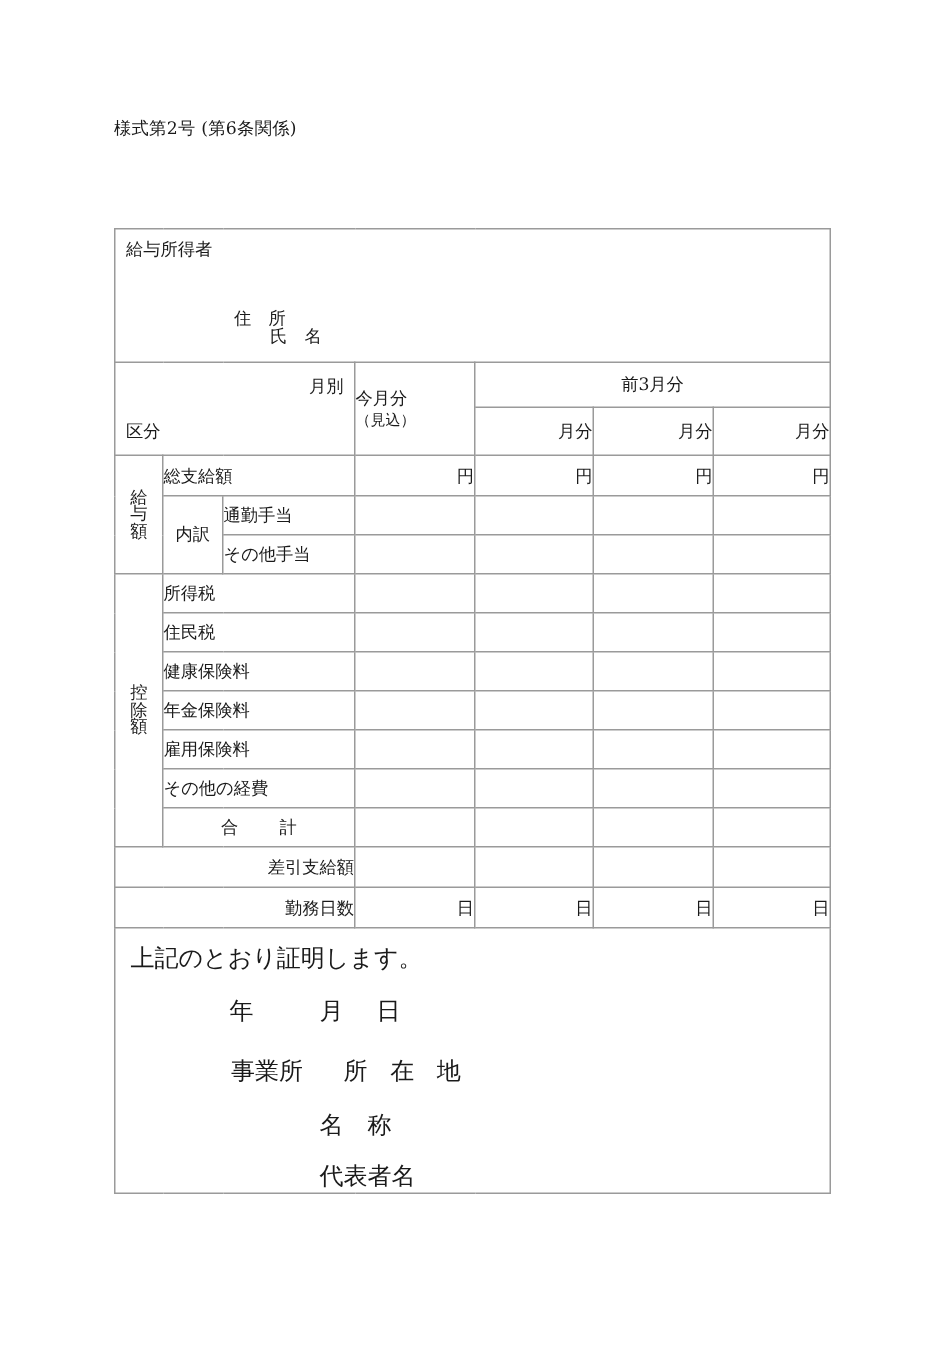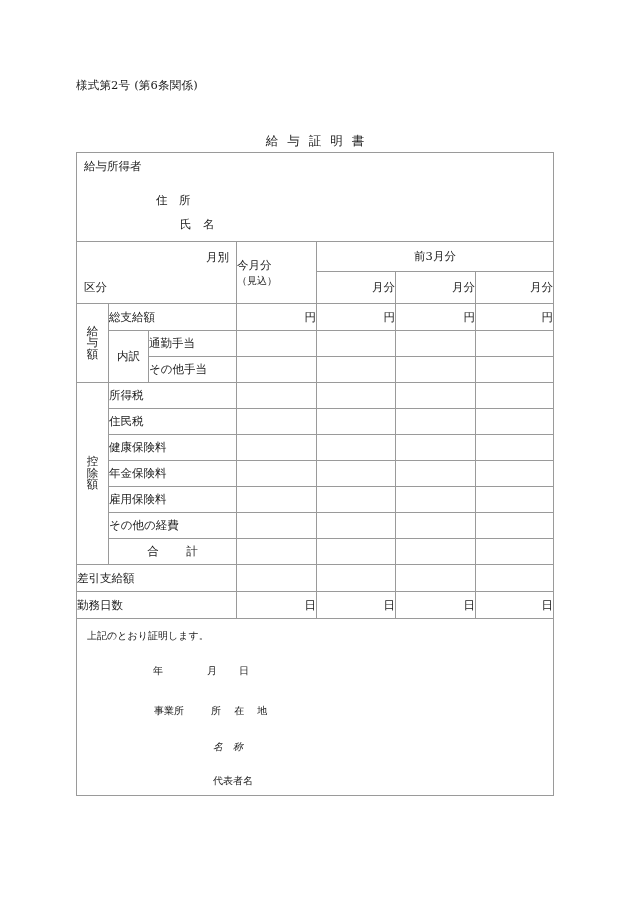--- a/index.html
+++ b/index.html
@@ -79,21 +79,21 @@
     position: absolute;
     left: 7px;
     top: 6px;
     font-size: 11.5px;
   }
   .payee-line {
     position: absolute;
     left: 79px;
     font-size: 11.5px;
   }
-  .payee-addr { top: 40px; }
+  .payee-addr { top: 52px; }
   .payee-name { top: 64px; margin-left: 24px; }
 
   
   .kubun-cell {
     height: 60px;
     position: relative;
   }
   .kubun-getsubetsu {
     position: absolute;
     right: 7px;
@@ -149,48 +149,45 @@
 
   .yen { text-align: right; padding-right: 8px; }
 
   .goukei {
     text-align: center;
     margin-left: 39px;
   }
   .goukei .sp { letter-spacing: 8px; padding-left: 8px; }
 
   .wide-label {
-    text-align: left;
+    text-align: right;
   }
 
   
   .foot-cell {
     height: 176px;
     position: relative;
   }
-  .foot-line { position: absolute; font-size: 10px; white-space: nowrap; }
+  .foot-line { position: absolute; font-size: 16px; white-space: nowrap; }
   .foot-intro { left: 10px;  top: 10px; }
   .foot-date  { left: 54px;  top: 45px; }
   .foot-date .sp { letter-spacing: 22px; padding-left: 22px; }
   .foot-office{ left: 77px;  top: 85px; }
   .foot-office .gap { display: inline-block; width: 22px; }
   .foot-office .sp2 { letter-spacing: 5px; padding-left: 5px; }
-  .foot-name  { left: 136px; top: 121px; font-style: italic; }
+  .foot-name  { left: 136px; top: 121px; }
   .foot-rep   { left: 136px; top: 155px; }
 </style>
 </head>
 <body>
 
 <div class="page">
 
   <div class="form-no">様式第2号 (第6条関係)</div>
 
-  <div class="doc-title">
-    <span class="sp">給与証明書</span>
-  </div>
 
   <table class="tbl">
     <colgroup>
       <col style="width:32px">
       <col style="width:40px">
       <col style="width:88px">
       <col style="width:80px">
       <col style="width:79px">
       <col style="width:80px">
       <col style="width:78px">

